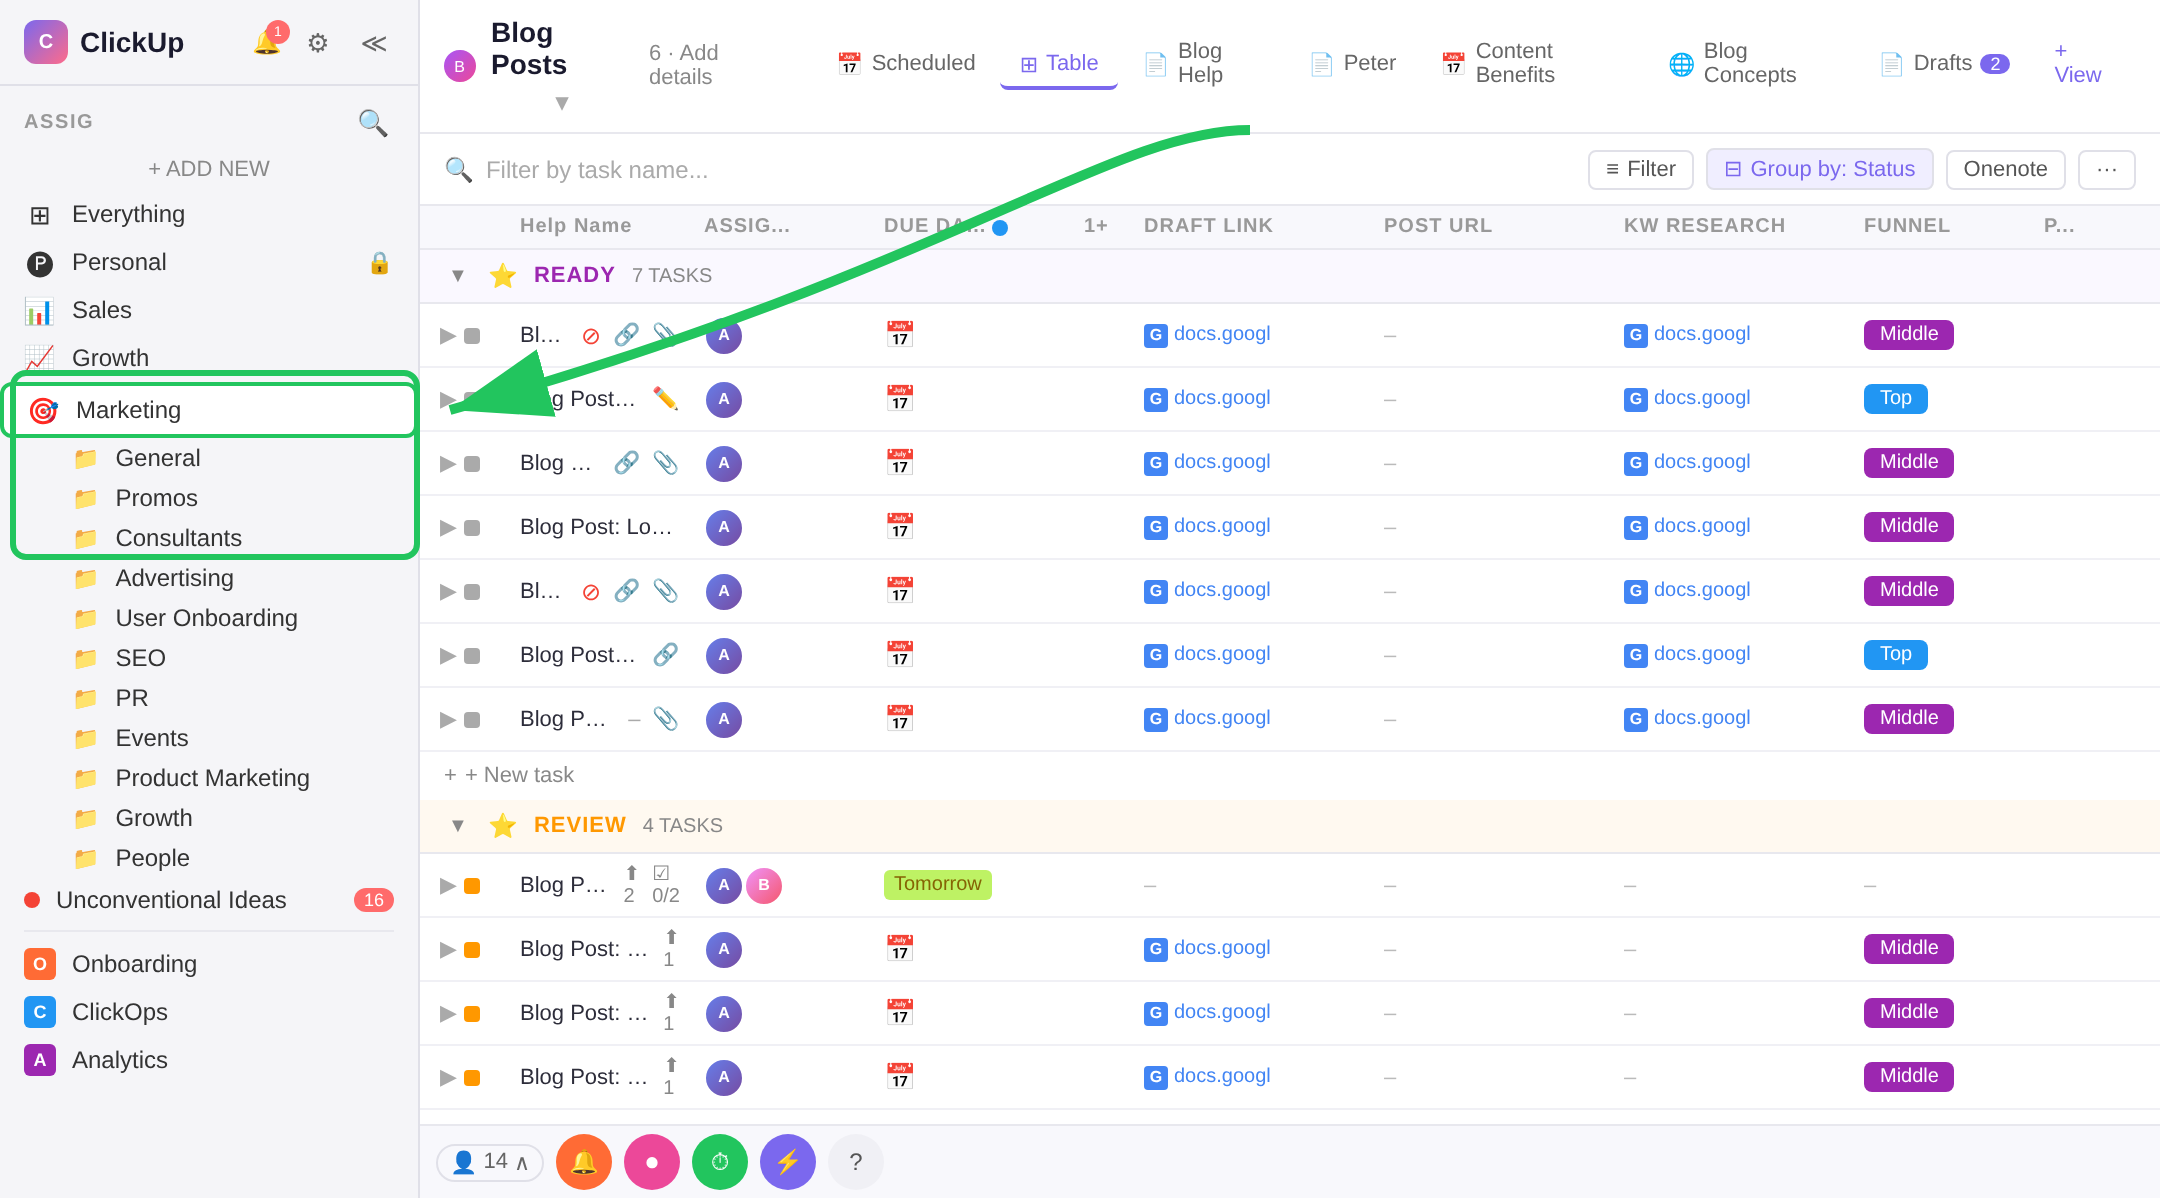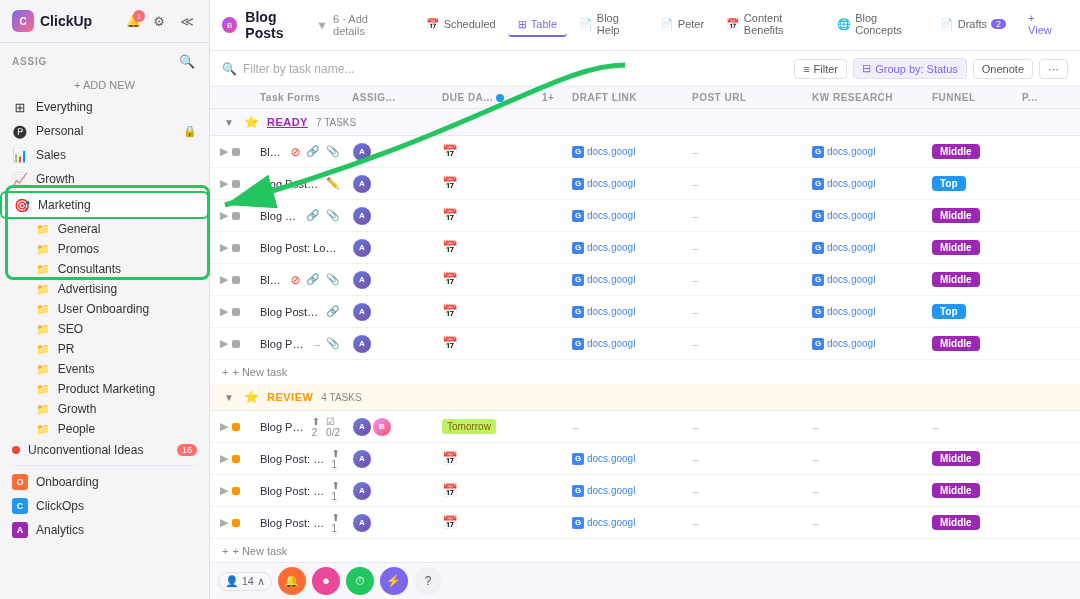--- a/index.html
+++ b/index.html
@@ -109,21 +109,21 @@
       gap: 8px; min-height: 40px;
     }
     .space-indicator {
       width: 16px; height: 16px; border-radius: 50%;
       background: linear-gradient(135deg, #a855f7, #ec4899);
       display: flex; align-items: center; justify-content: center;
       color: white; font-size: 8px;
     }
     .topbar-title {
       font-weight: 700; font-size: 14px; color: #1a1a2e;
-      display: flex; align-items: center; gap: 4px;
+      display: flex; align-items: center; gap: 4px; flex-direction: column;
     }
     .topbar-meta {
       display: flex; align-items: center; gap: 4px;
       font-size: 11px; color: #888;
     }
     .topbar-tabs {
       display: flex; align-items: center; gap: 2px; margin-left: 8px;
     }
     .tab-item {
       display: flex; align-items: center; gap: 4px;
@@ -220,21 +220,21 @@
       width: 20px; height: 20px; border-radius: 50%;
       background: linear-gradient(135deg, #667eea, #764ba2);
       border: 1px solid #fff; flex-shrink: 0;
       display: flex; align-items: center; justify-content: center;
       color: white; font-size: 8px; font-weight: 600;
     }
     .avatar-2 { background: linear-gradient(135deg, #f093fb, #f5576c); margin-left: -4px; }
     
     .funnel-badge {
       padding: 2px 8px; border-radius: 4px; font-size: 10px;
-      font-weight: 700; color: white; white-space: nowrap;
+      font-weight: 400; color: white; white-space: nowrap;
     }
     .funnel-middle { background: #9c27b0; }
     .funnel-top { background: #2196f3; }
     
     .google-link {
       display: flex; align-items: center; gap: 3px;
       font-size: 10px; color: #4285f4; white-space: nowrap;
       overflow: hidden;
     }
     .g-icon {
@@ -253,21 +253,21 @@
     .stop-icon { color: #f44336; font-size: 12px; }
     .link-icon { color: #aaa; font-size: 11px; }
     
     .date-badge {
       display: flex; align-items: center; gap: 3px;
       padding: 2px 5px; border-radius: 3px; background: #bef264;
       font-size: 10px; color: #856404;
     }
     
     .review-status { color: #ff9800; font-weight: 700; font-size: 11px; }
-    .ready-status { color: #9c27b0; font-weight: 700; font-size: 11px; text-decoration: underline; }
+    .ready-status { color: #9c27b0; font-weight: 700; font-size: 11px; }
     
     
     .arrow-overlay {
       position: fixed;
       top: 55px; left: 175px;
       z-index: 100;
       pointer-events: none;
     }
     
     
@@ -496,21 +496,21 @@
         <span>Onenote</span>
       </div>
       <div class="filter-btn">···</div>
     </div>
   </div>
 
   <div class="table-container">
 
     <div class="col-headers">
       <div class="col-header"></div>
-      <div class="col-header">Task Forms</div>
+      <div class="col-header">Help Name</div>
       <div class="col-header">
         <span>ASSIG...</span>
       </div>
       <div class="col-header">
         <span>DUE DA...</span>
         <span class="blue-dot"></span>
       </div>
       <div class="col-header">
         <span>1+</span>
       </div>

